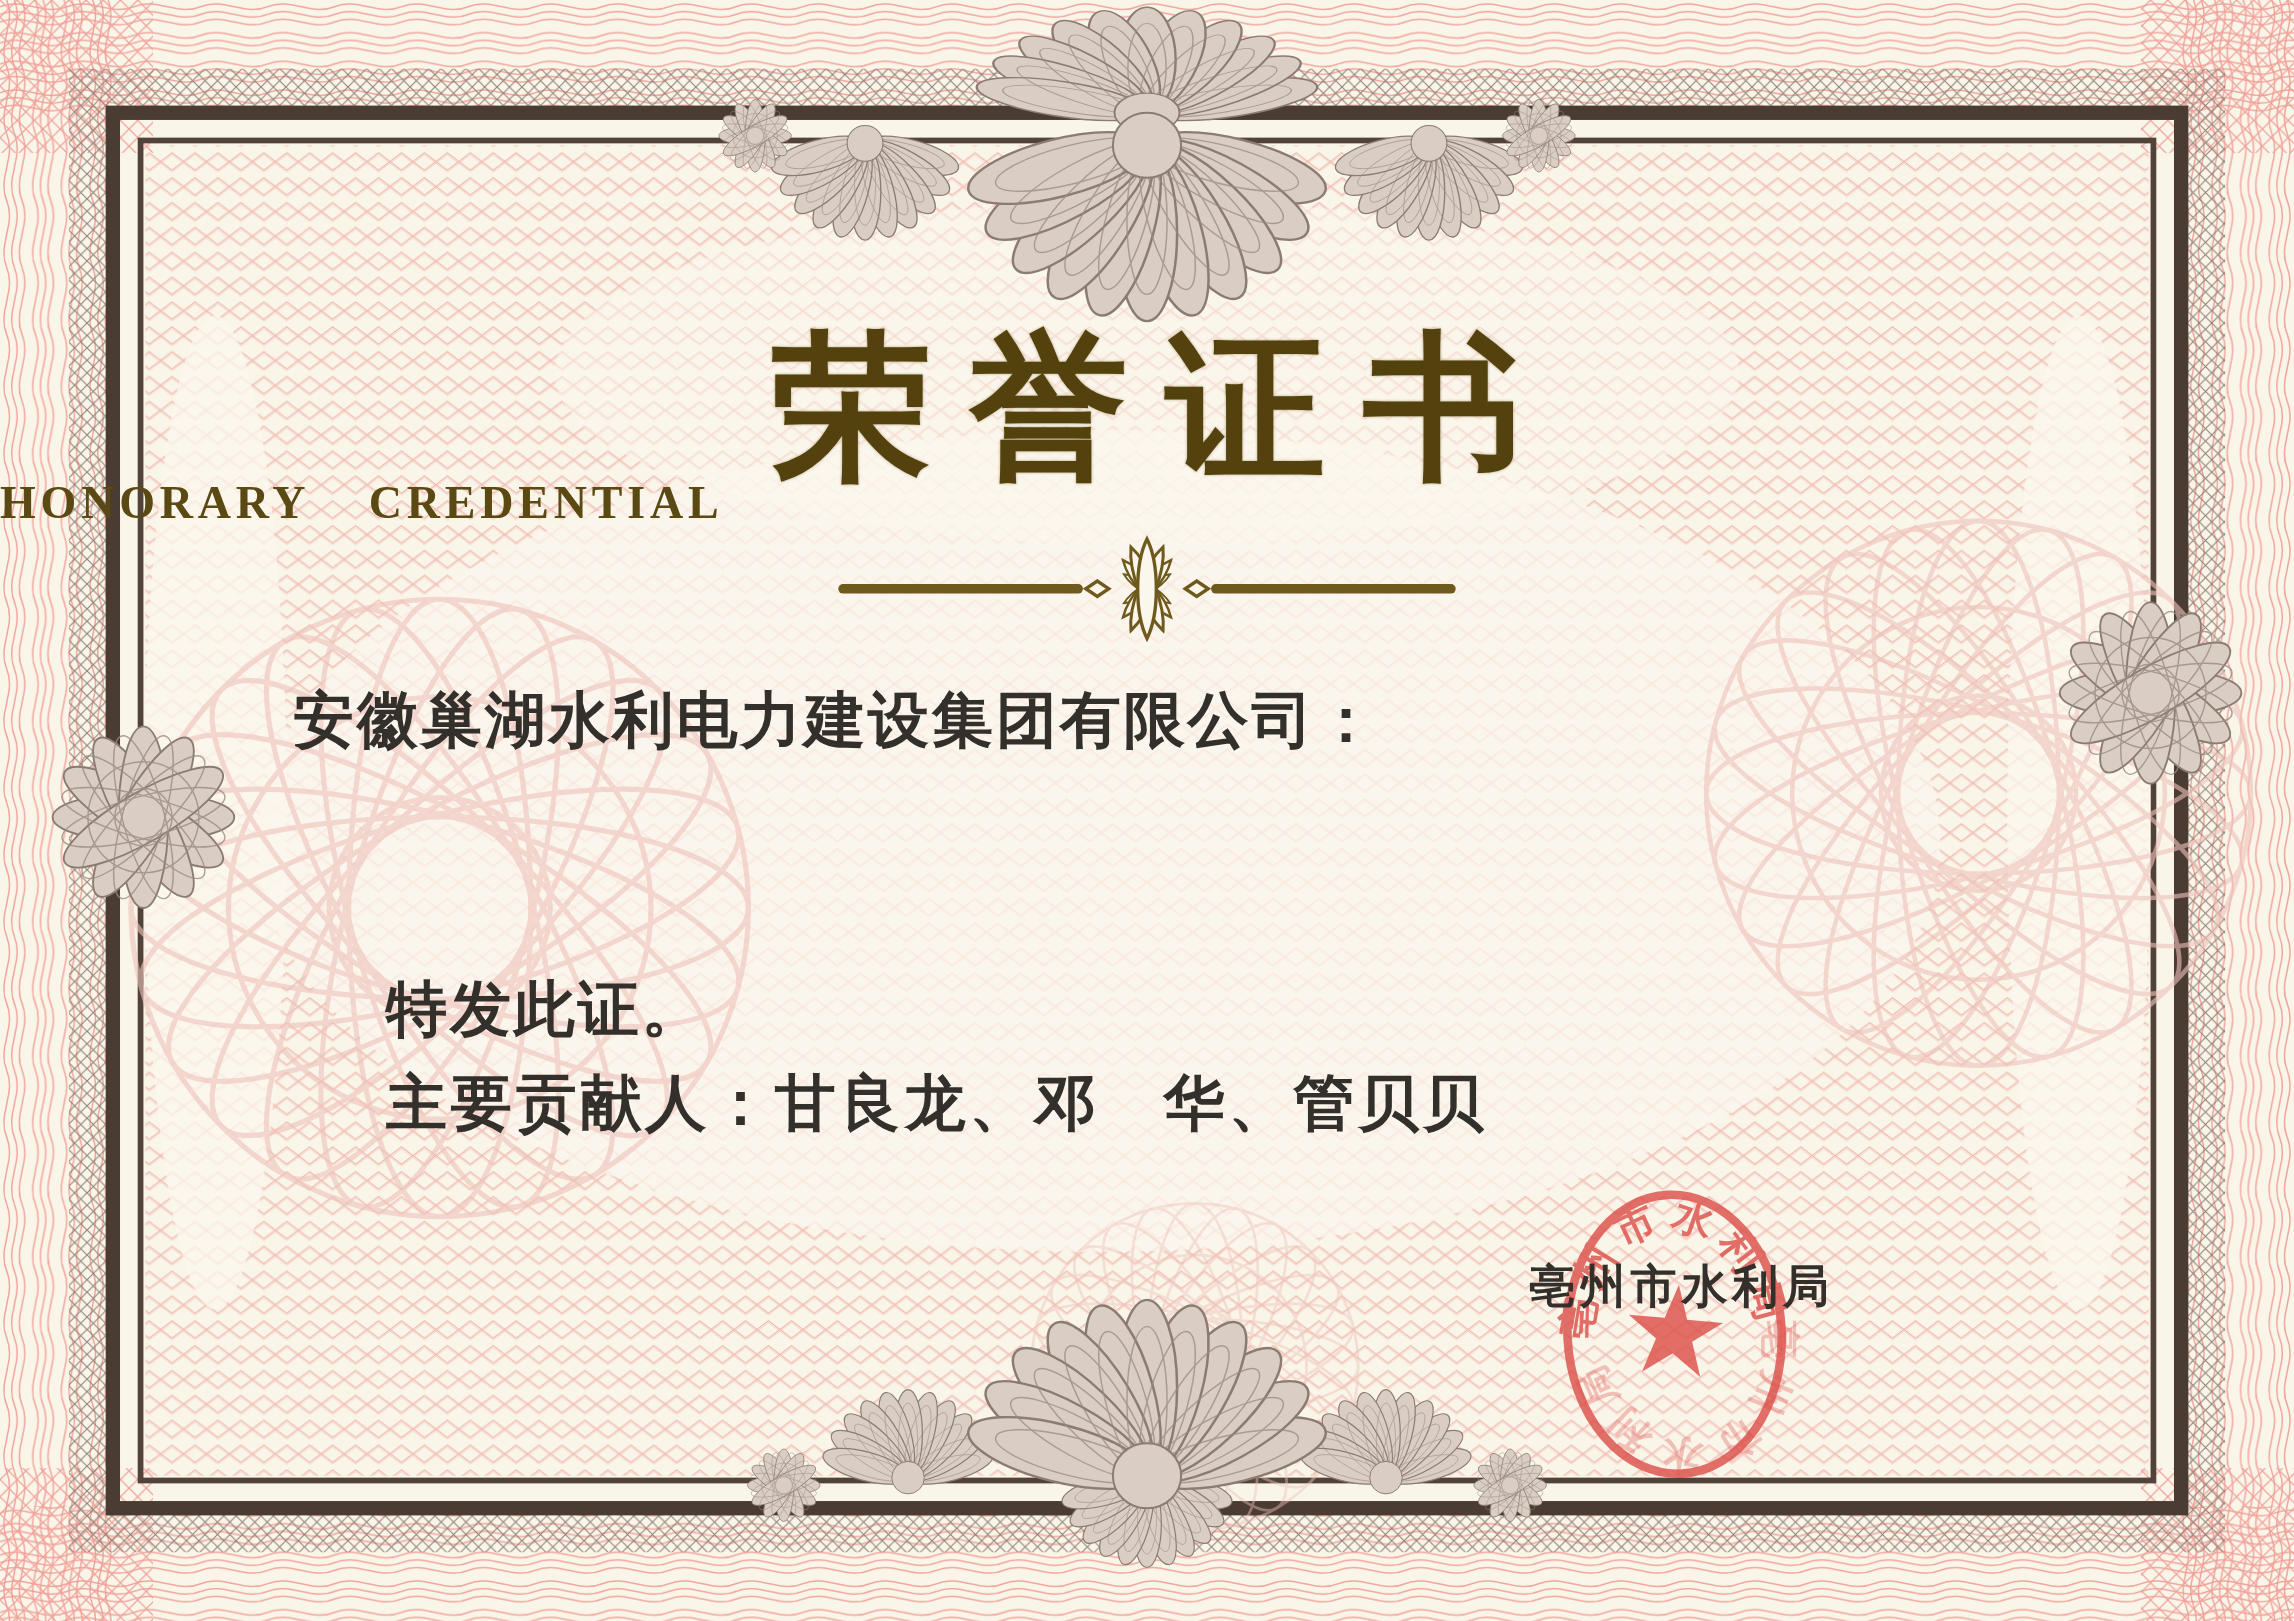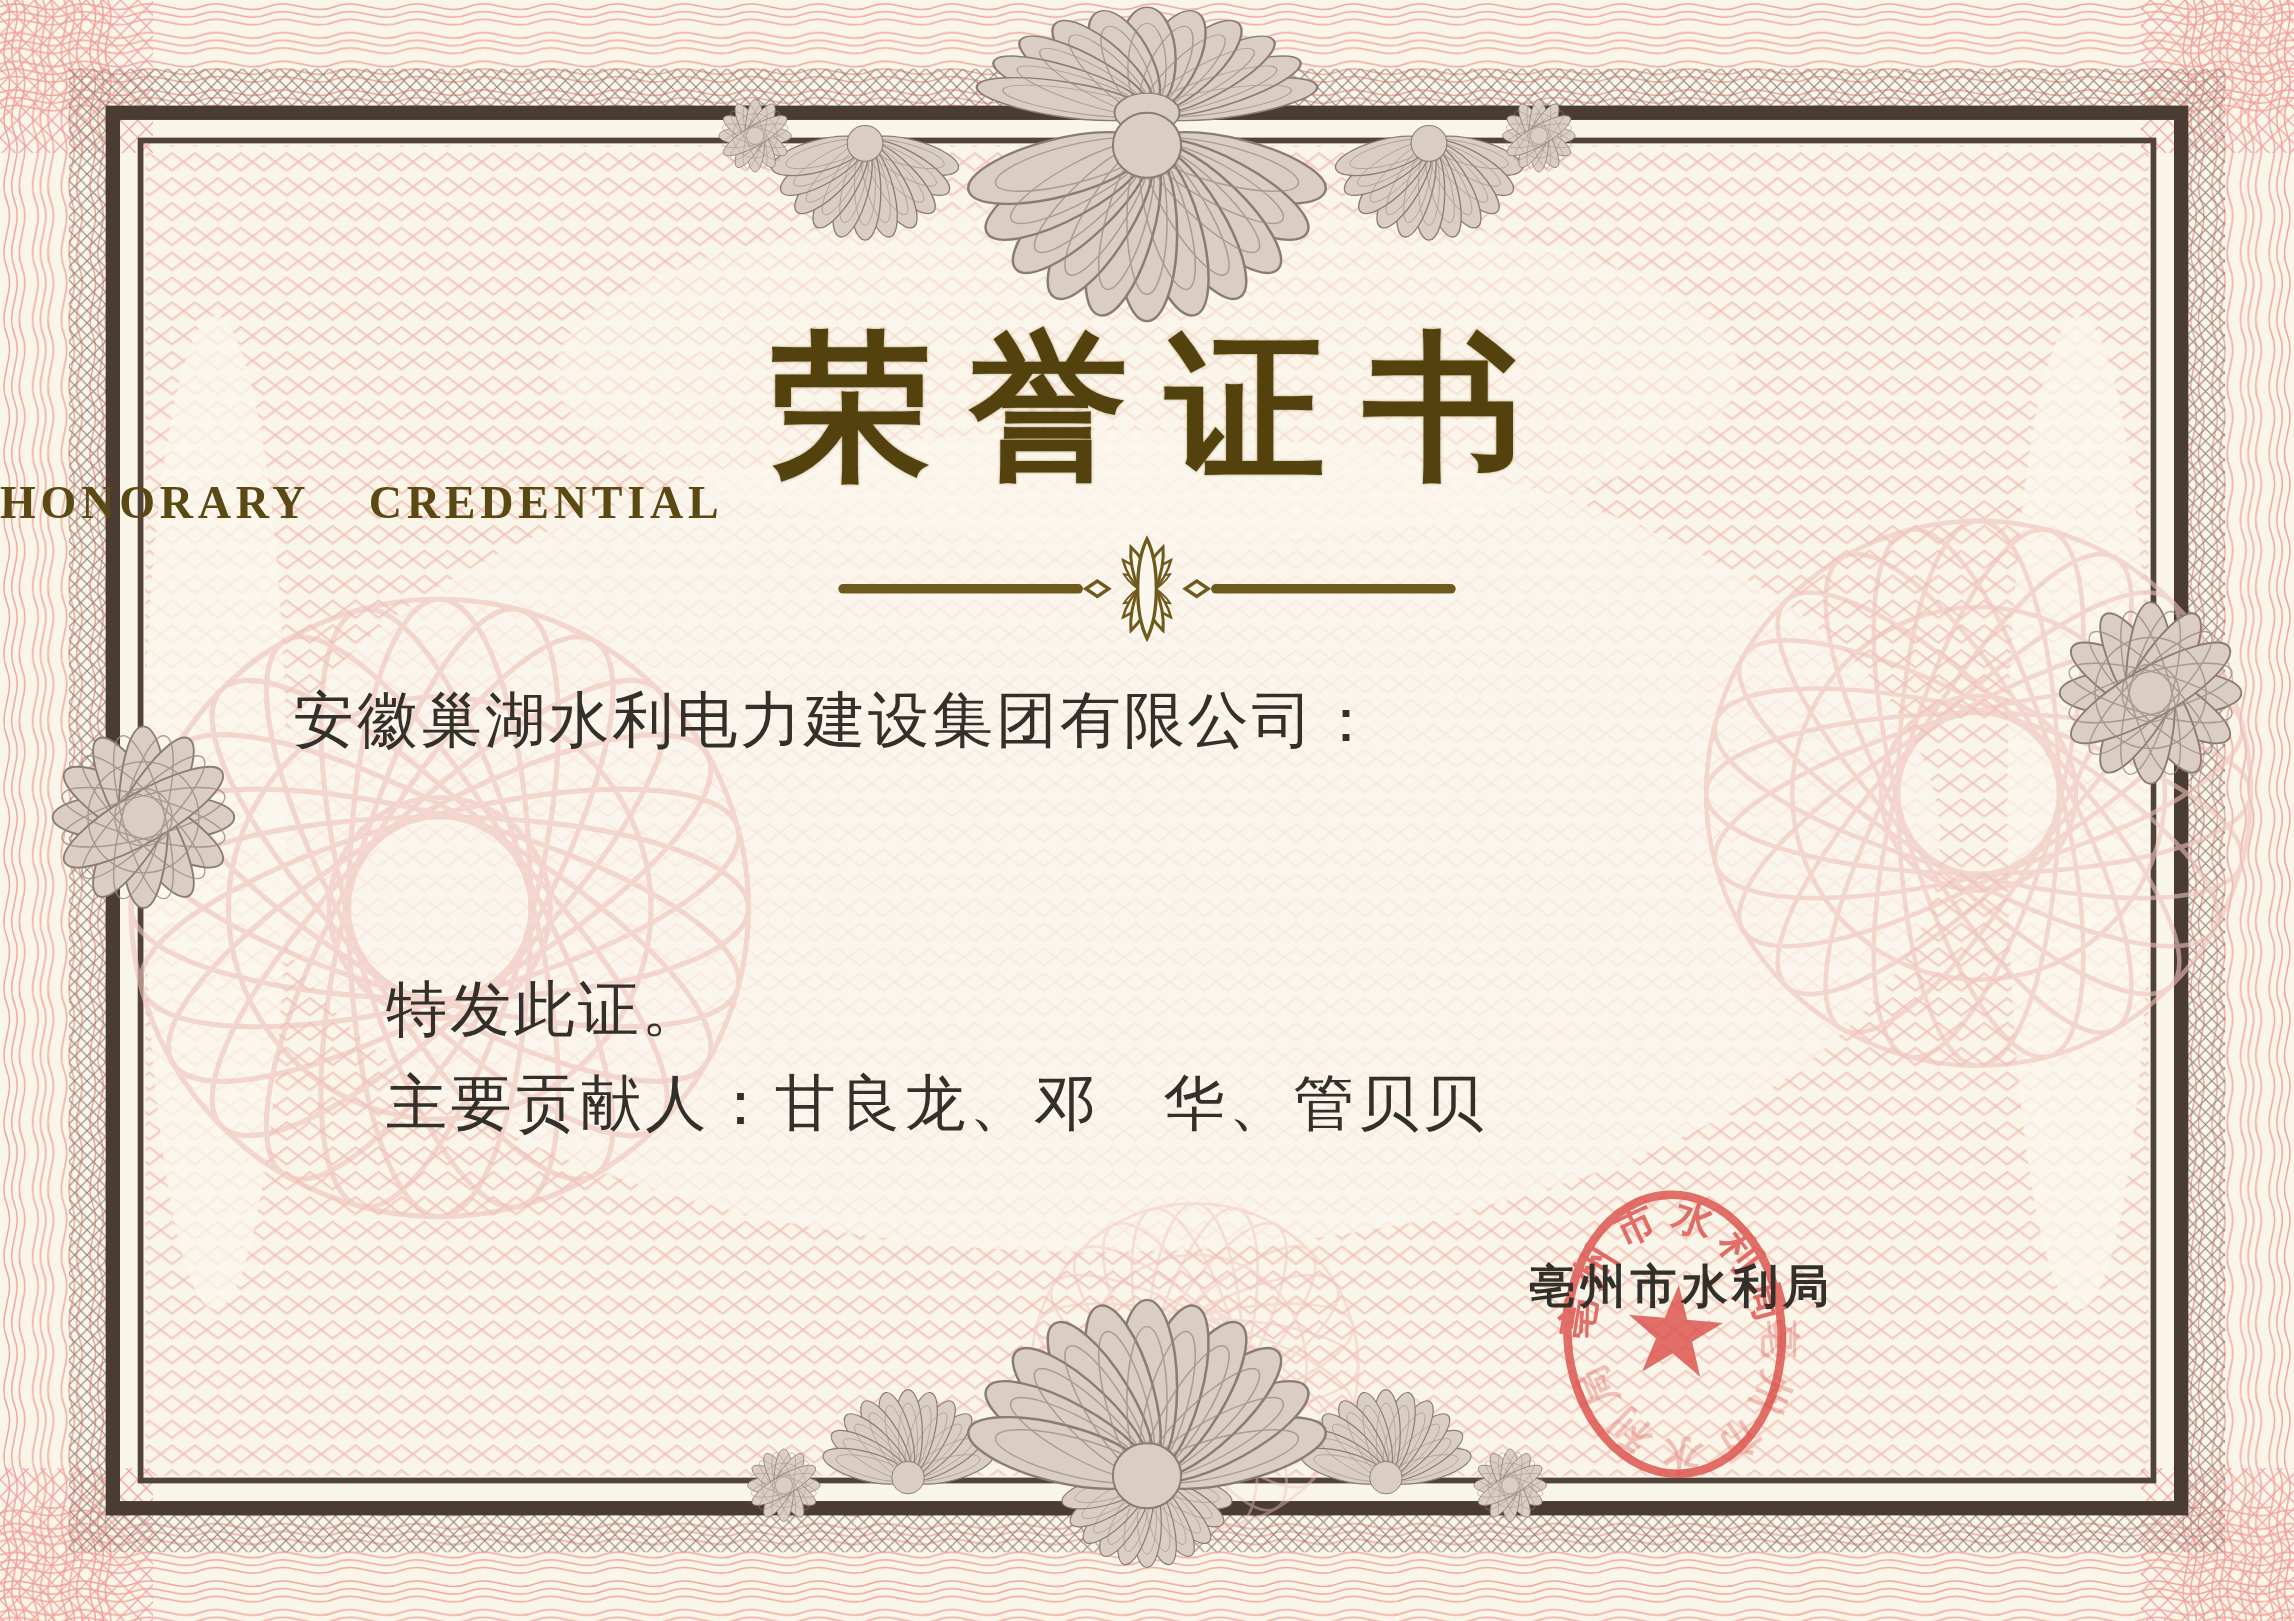--- a/index.html
+++ b/index.html
@@ -16,21 +16,21 @@
     text-shadow:0 0 2.9px rgba(120,95,30,.55);
     white-space:nowrap;
     margin-top:40px;
   }
   .subtitle{
     left:0;top:476px;width:2294px;text-align:left;
     font-size:46px;font-weight:700;color:#5b4913;
     letter-spacing:4.8px;word-spacing:44px;white-space:nowrap;
   }
   .bodyline{
-    font-weight:400;color:#33302b;font-size:61px;
+    font-weight:700;color:#33302b;font-size:61px;
     letter-spacing:2.9px;white-space:nowrap;line-height:1.15;
   }
   .l1{left:293px;top:686px;}
   .l2{left:411px;top:784px;}
   .l3{left:270px;top:878px;letter-spacing:4.8px;}
   .l4{left:386px;top:975px;}
   .l5{left:386px;top:1069px;letter-spacing:3.8px;}
   .uline{border-bottom:3.8px solid #3c3732;padding-bottom:6.7px;}
   .sig{
     font-weight:700;color:#33302b;font-size:46px;

